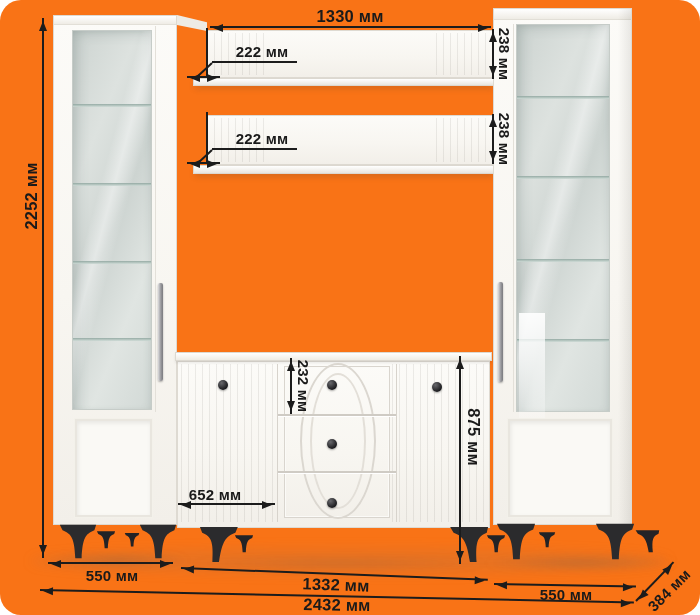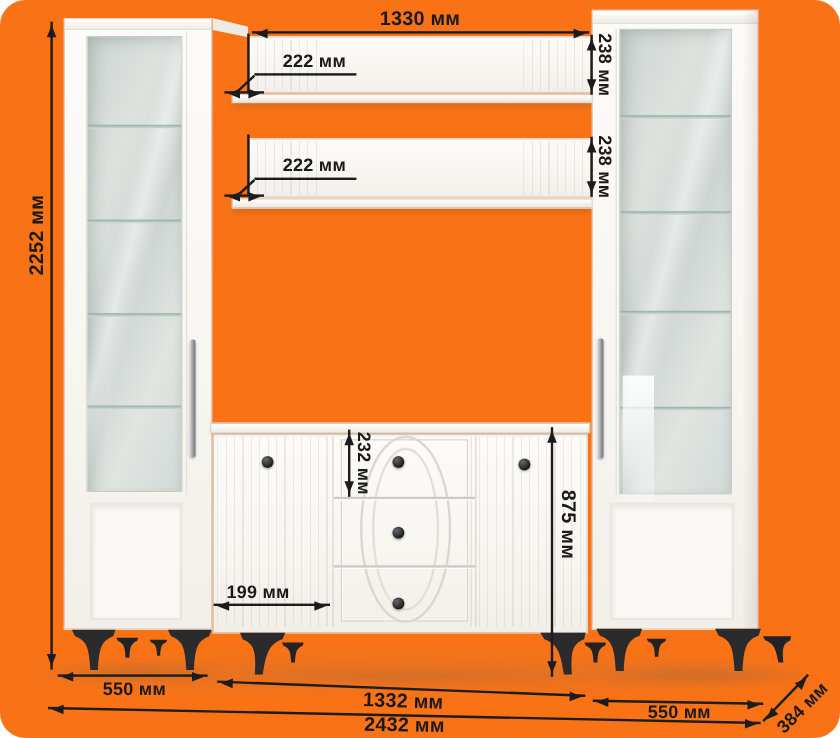--- a/index.html
+++ b/index.html
@@ -213,21 +213,21 @@
     <span class="dim-label" style="left:504px;top:139px;transform:translate(-50%,-50%) rotate(90deg);">238 мм</span>
   </div>
 
   <div>
     <div class="dim-v inward" style="left:290px;top:358px;height:56px;"></div>
     <span class="dim-label" style="left:303px;top:386px;transform:translate(-50%,-50%) rotate(90deg);">232 мм</span>
   </div>
 
   <div>
     <div class="dim-h inward" style="left:178px;top:503px;width:97px;"></div>
-    <span class="dim-label" style="left:215px;top:494px;">199 мм</span>
+    <span class="dim-label" style="left:215px;top:494px;">652 мм</span>
   </div>
 
   <div>
     <div class="dim-v inward" style="left:459px;top:356px;height:208px;"></div>
     <span class="dim-label big" style="left:473px;top:437px;transform:translate(-50%,-50%) rotate(90deg);">875 мм</span>
   </div>
 
   <div>
     <div class="dim-h inward" style="left:48px;top:562px;width:125px;"></div>
     <span class="dim-label" style="left:112px;top:575px;">550 мм</span>

